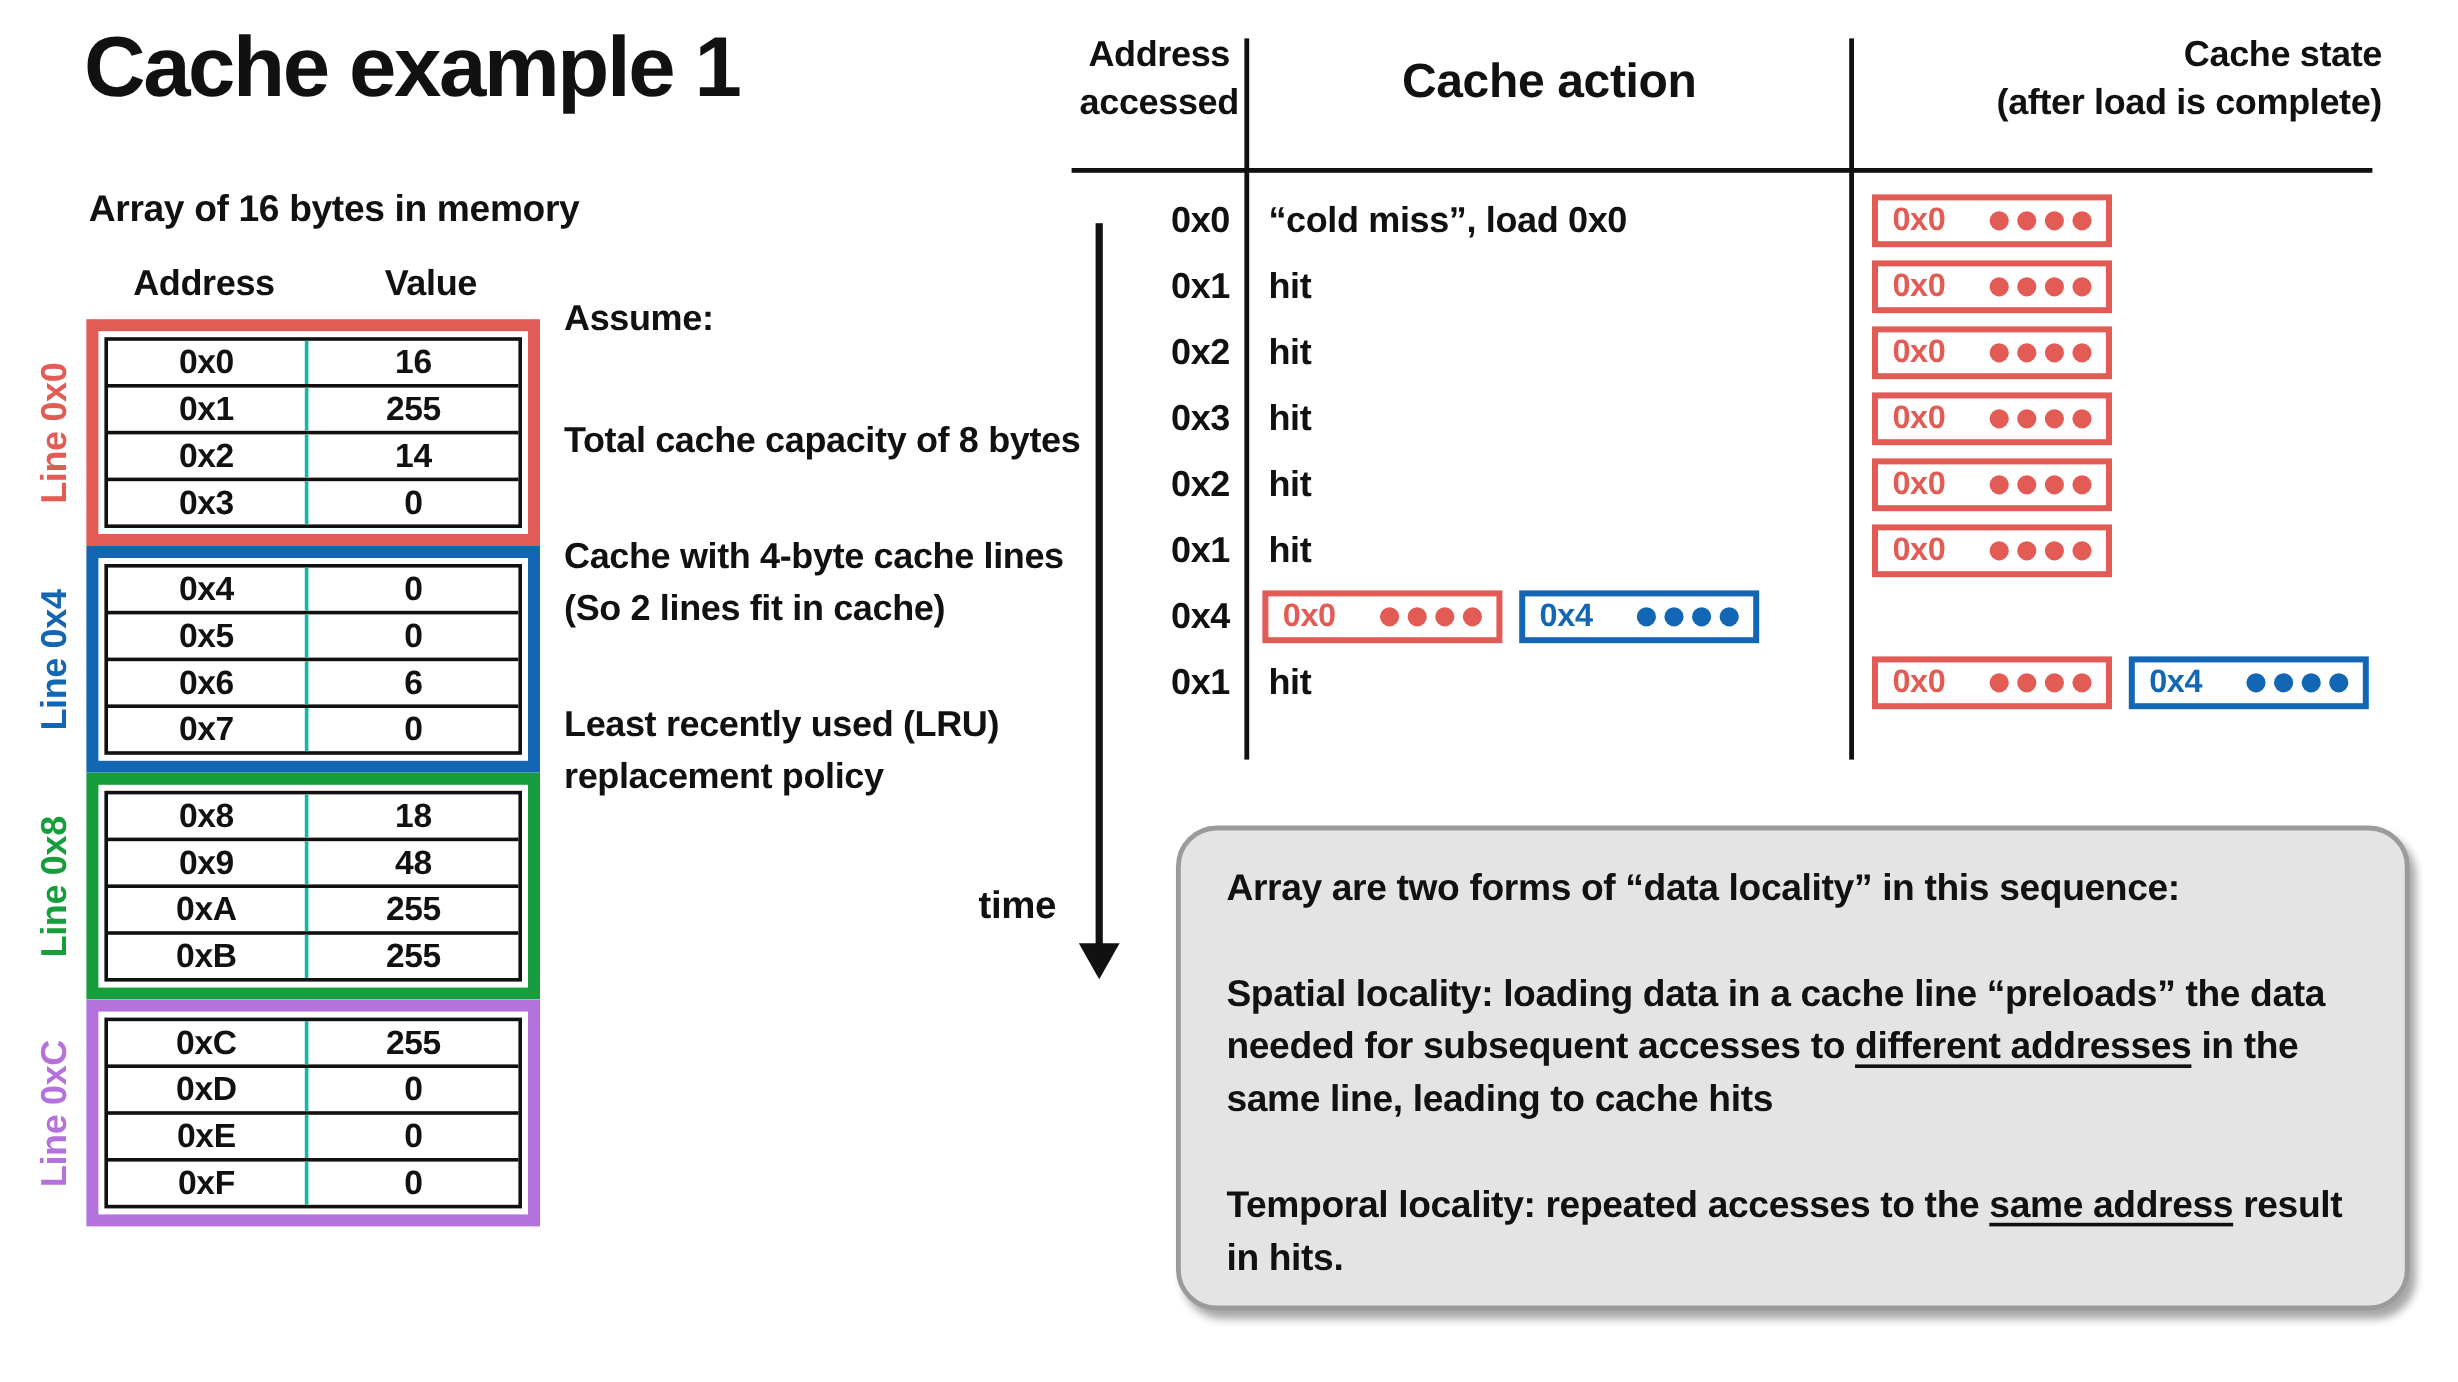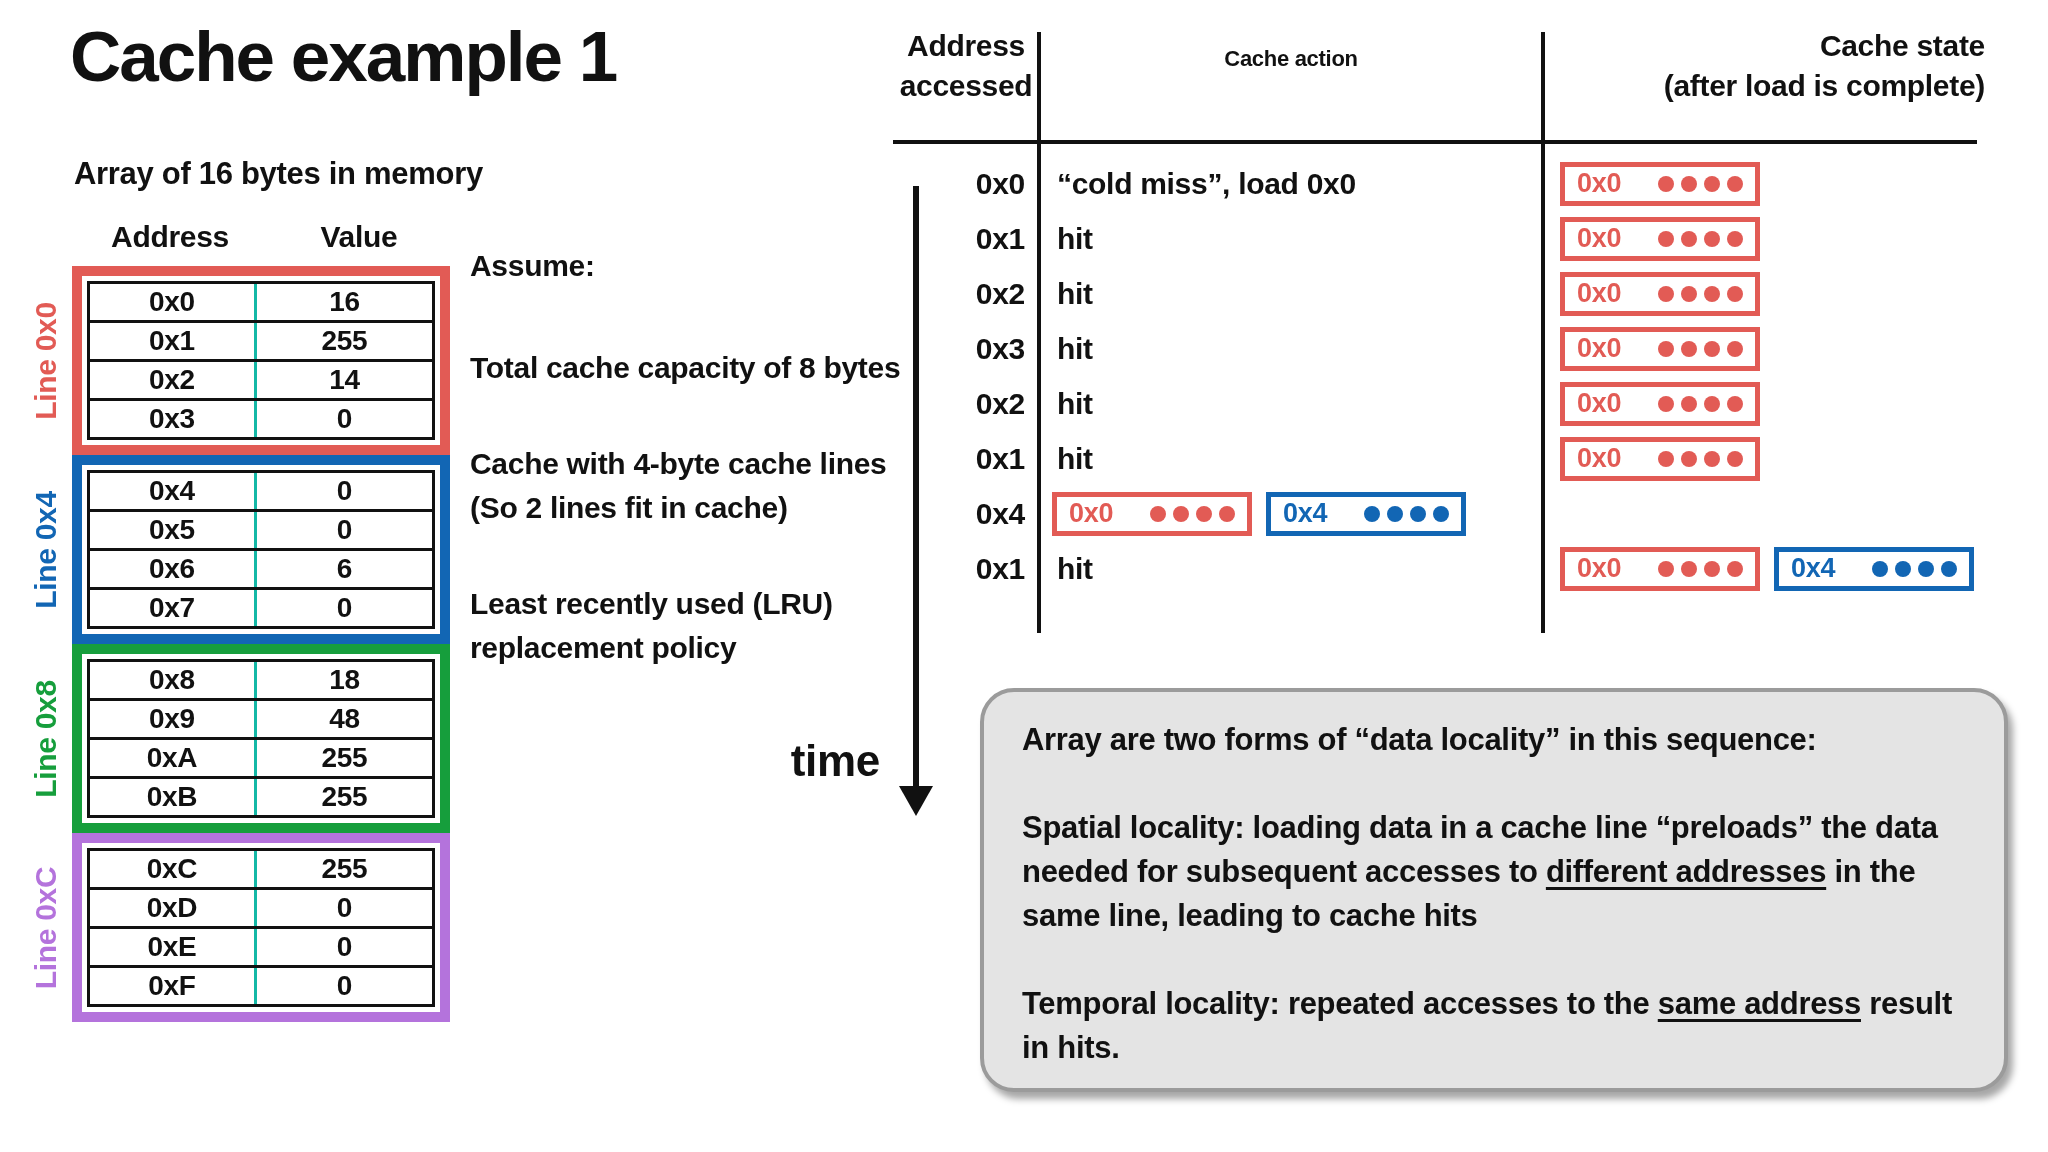--- a/index.html
+++ b/index.html
@@ -23,41 +23,41 @@
   .mem-cell { display:flex; align-items:center; justify-content:center; font-size:28px; }
   .mem-cell.addr { width:164px; }
   .mem-cell.val { flex:1; border-left:3px solid #14b8a6; }
   .line-label { position:absolute; transform:translate(-50%,-50%) rotate(-90deg); font-size:30px; white-space:nowrap; }
 
   .assume { position:absolute; left:470px; top:244px; width:470px; font-size:30px; line-height:44px; }
   .assume p { margin:0 0 52px 0; }
   .assume p.first { margin-bottom:58px; }
 
   .rt-h1 { position:absolute; left:893px; top:26px; width:146px; text-align:center; font-size:30px; line-height:40px; white-space:pre-line; }
-  .rt-h2 { position:absolute; left:1041px; top:46px; width:500px; text-align:center; font-size:22px; }
+  .rt-h2 { position:absolute; left:1041px; top:46px; width:500px; text-align:center; font-size:40px; }
   .rt-h3 { position:absolute; left:1545px; top:26px; width:440px; text-align:right; font-size:30px; line-height:40px; white-space:pre-line; }
   .rt-underline { position:absolute; left:893px; top:140px; width:1084px; height:4px; background:#111; }
   .rt-div { position:absolute; top:32px; width:4px; height:601px; background:#111; }
   .rt-div.d1 { left:1037px; }
   .rt-div.d2 { left:1541px; }
 
   .acc-row { position:absolute; left:893px; height:55px; display:flex; align-items:center; }
   .acc-addr { width:132px; text-align:right; font-size:30px; }
   .acc-action { width:476px; margin-left:32px; font-size:30px; white-space:nowrap; }
   .acc-state { display:flex; gap:14px; margin-left:27px; }
   .cline { width:166px; height:34px; border:5px solid #000; background:#fff;
            display:flex; align-items:center; justify-content:space-between; padding:0 12px; }
   .cline .lbl { font-size:27px; }
   .dots { display:flex; gap:7px; }
   .dot { width:16px; height:16px; border-radius:50%; }
 
   .time-arrow-line { position:absolute; left:913px; top:186px; width:6px; height:602px; background:#111; }
   .time-arrow-head { position:absolute; left:899px; top:786px; width:0; height:0;
                      border-left:17px solid transparent; border-right:17px solid transparent; border-top:30px solid #111; }
-  .time-label { position:absolute; left:766px; top:736px; width:114px; text-align:right; font-size:44px; }
+  .time-label { position:absolute; left:766px; top:736px; width:114px; text-align:right; font-size:32px; }
 
   .note { position:absolute; left:980px; top:688px; width:1028px; height:404px; box-sizing:border-box;
           background:#e4e4e4; border:4px solid #9b9b9b; border-radius:34px;
           padding:26px 38px; font-size:31px; line-height:44px;
           box-shadow:5px 7px 7px rgba(0,0,0,0.35); }
   .note p { margin:0 0 44px 0; }
   .note p:last-child { margin-bottom:0; }
   .note .ul { text-decoration:underline; text-decoration-thickness:3px; text-underline-offset:5px; }
 </style>
 </head>

